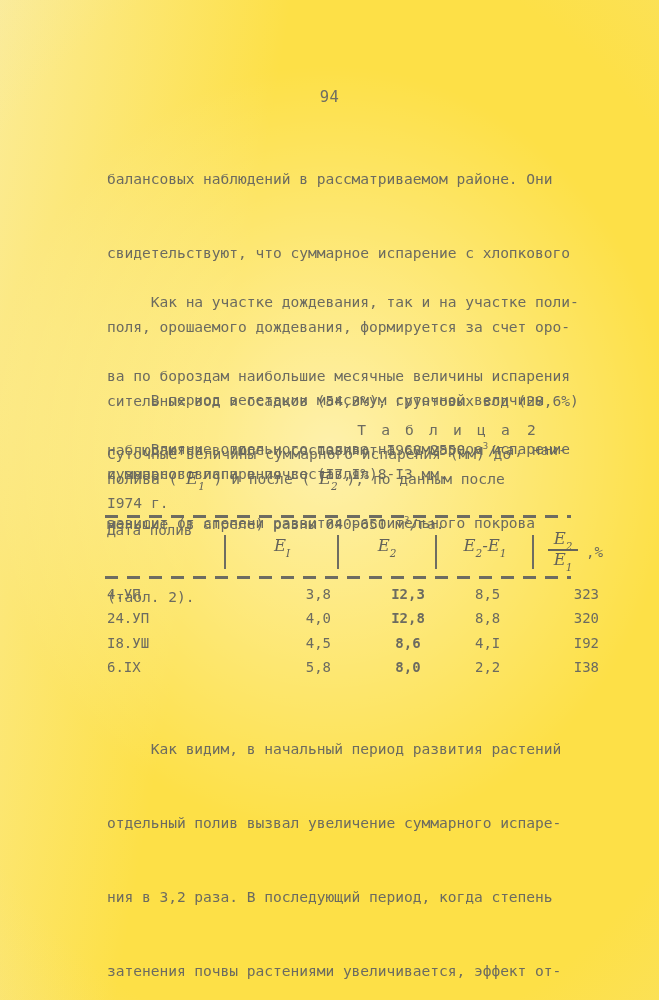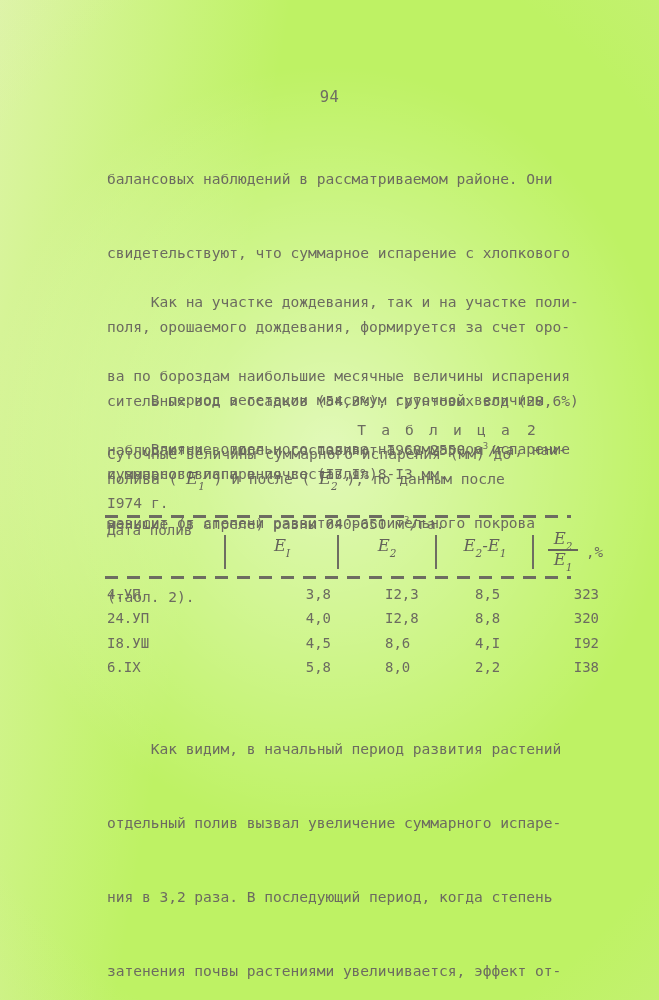--- a/index.html
+++ b/index.html
@@ -7,21 +7,21 @@
     padding: 0;
     background: #ffffff;
   }
   body {
     font-family: "DejaVu Sans Mono", "Liberation Mono", monospace;
   }
   #page {
     position: relative;
     width: 659px;
     height: 1000px;
-    background: #bef264;
+    background: #fde047;
     overflow: hidden;
     box-sizing: border-box;
   }
   
   #paper-texture {
     position: absolute;
     inset: 0;
     pointer-events: none;
     background:
       radial-gradient(ellipse 75% 55% at 50% 45%, rgba(255,255,255,0.55) 0%, rgba(255,253,235,0) 70%),
@@ -171,21 +171,21 @@
     padding-top: 7px;
   }
   .data-row {
     position: relative;
     height: 24.4px;
     font-size: 14px;
     color: #6c6b60;
   }
   .cell-date  { position: absolute; left: 2px; }
   .cell-e1    { position: absolute; left: 180px; width: 46px; text-align: right; }
-  .cell-e2    { position: absolute; left: 280px; width: 46px; text-align: left; }
+  .cell-e2    { position: absolute; left: 280px; width: 46px; text-align: center; font-weight: bold; }
   .cell-diff  { position: absolute; left: 370px; width: 40px; text-align: left; }
   .cell-ratio { position: absolute; left: 450px; width: 44px; text-align: right; }
 </style>
 </head>
 <body>
 
 <div id="page">
   <div id="paper-texture"></div>
 
   <div id="content">

